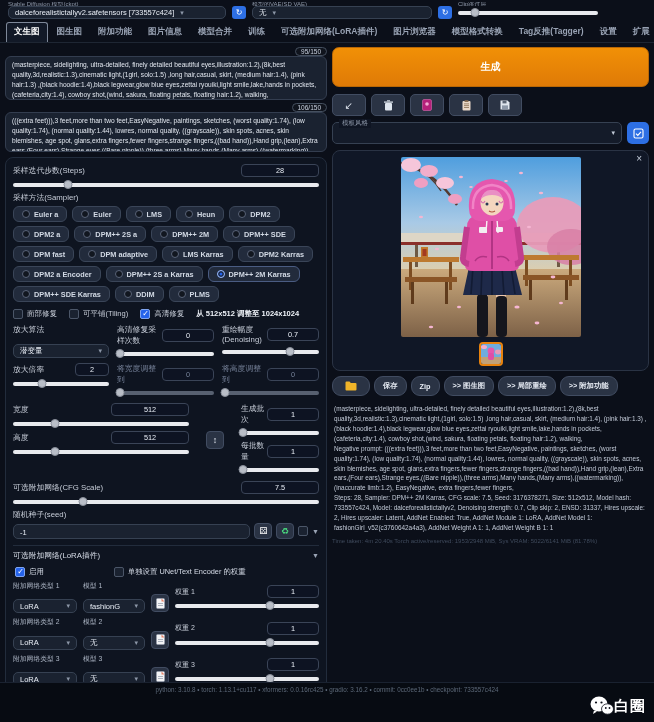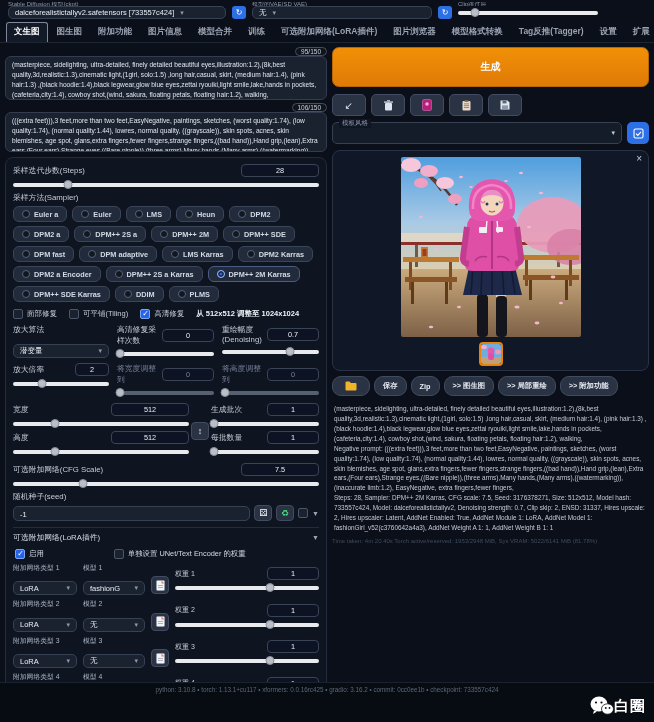--- a/index.html
+++ b/index.html
@@ -64,21 +64,21 @@
   .chk.on::after { content:"✓"; position:absolute; left:1.2px; top:-1.5px; font-size:8px; color:#fff; }
   .chk-item { display:flex; align-items:center; gap:4px; }
   .hires-note { font-weight:bold; color:#eef2f8; }
 
   .grid3 { display:flex; gap:8px; margin-top:2px; }
   .g-col { flex:1; min-width:0; }
   .dropdown { background:#1a2230; border:1px solid #364152; border-radius:5px; font-size:7.5px; color:#e8edf5;
               padding:2px 6px; display:flex; align-items:center; justify-content:space-between; height:14px; margin-top:9px; }
   .dropdown .arr { color:#8d97a8; font-size:7px; }
 
-  .wh-wrap { display:flex; gap:2px; margin-top:3px; position:relative; }
+  .wh-wrap { display:flex; gap:17px; margin-top:3px; position:relative; }
   .wh-left { width:176px; flex:none; }
   .swap-btn { width:18px; height:18px; border-radius:4px; background:#2a3344; border:1px solid #414c61; color:#dfe5ee;
               font-size:9px; text-align:center; line-height:16px; align-self:center; flex:none; }
   .wh-right { flex:1; min-width:0; }
 
   .seed-row { display:flex; gap:4px; align-items:center; margin-top:3px; }
   .seed-input { flex:1; background:#1a2230; border:1px solid #364152; border-radius:5px; font-size:7.5px;
                 color:#e8edf5; padding:2px 6px; height:15px; line-height:11px; }
   .icon-btn { width:18px; height:16px; border-radius:4px; background:#2a3344; border:1px solid #414c61;
               font-size:9px; color:#fff; text-align:center; line-height:14px; flex:none; }

